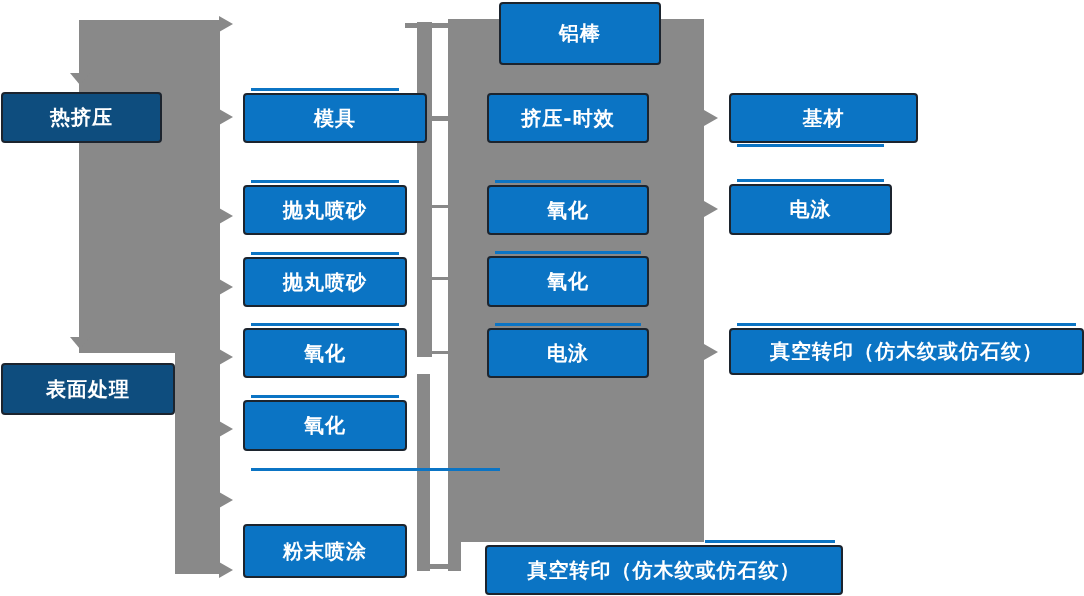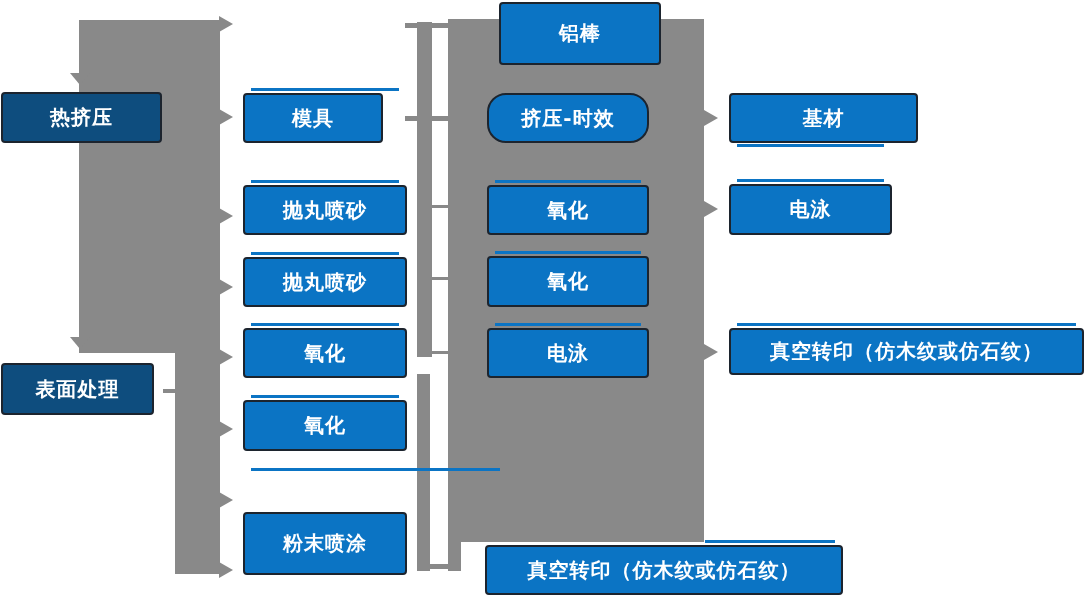--- a/index.html
+++ b/index.html
@@ -76,29 +76,29 @@
     <div class="arrow-right" style="left: 219px; top: 349px;"></div>
     <div class="arrow-right" style="left: 219px; top: 421px;"></div>
     <div class="arrow-right" style="left: 219px; top: 492px;"></div>
     <div class="arrow-right" style="left: 219px; top: 562px;"></div>
     <div class="arrow-right" style="left: 704px; top: 110px;"></div>
     <div class="arrow-right" style="left: 704px; top: 201px;"></div>
     <div class="arrow-right" style="left: 704px; top: 344px;"></div>
     <div class="arrow-down" style="left: 70px; top: 73px;"></div>
     <div class="arrow-down" style="left: 70px; top: 337px;"></div>
     <div class="node dark" style="left: 1px; top: 92px; width: 161px; height: 51px;">热挤压</div>
-    <div class="node dark" style="left: 1px; top: 363px; width: 153px; height: 52px;">表面处理</div>
-    <div class="node primary" style="left: 243px; top: 93px; width: 140px; height: 50px;">模具</div>
+    <div class="node dark" style="left: 1px; top: 363px; width: 174px; height: 52px;">表面处理</div>
+    <div class="node primary" style="left: 243px; top: 93px; width: 184px; height: 50px;">模具</div>
     <div class="node primary" style="left: 243px; top: 185px; width: 164px; height: 50px;">抛丸喷砂</div>
     <div class="node primary" style="left: 243px; top: 257px; width: 164px; height: 50px;">抛丸喷砂</div>
     <div class="node primary" style="left: 243px; top: 328px; width: 164px; height: 50px;">氧化</div>
     <div class="node primary" style="left: 243px; top: 400px; width: 164px; height: 51px;">氧化</div>
-    <div class="node primary" style="left: 243px; top: 512px; width: 164px; height: 63px;">粉末喷涂</div>
+    <div class="node primary" style="left: 243px; top: 524px; width: 164px; height: 54px;">粉末喷涂</div>
     <div class="node primary" style="left: 487px; top: 2px; width: 162px; height: 63px; margin-left: 12px;">铝棒</div>
-    <div class="node primary" style="left: 487px; top: 93px; width: 162px; height: 50px; border-radius: 19px;">挤压-时效</div>
+    <div class="node primary" style="left: 487px; top: 93px; width: 162px; height: 50px;">挤压-时效</div>
     <div class="node primary" style="left: 487px; top: 185px; width: 162px; height: 50px;">氧化</div>
     <div class="node primary" style="left: 487px; top: 256px; width: 162px; height: 51px;">氧化</div>
     <div class="node primary" style="left: 487px; top: 328px; width: 162px; height: 50px;">电泳</div>
     <div class="node primary" style="left: 485px; top: 545px; width: 358px; height: 50px;">真空转印（仿木纹或仿石纹）</div>
     <div class="node primary" style="left: 729px; top: 93px; width: 189px; height: 50px;">基材</div>
     <div class="node primary" style="left: 729px; top: 184px; width: 163px; height: 51px;">电泳</div>
     <div class="node primary" style="left: 729px; top: 328px; width: 355px; height: 47px;">真空转印（仿木纹或仿石纹）</div>
   </div>
 
 </body></html>

